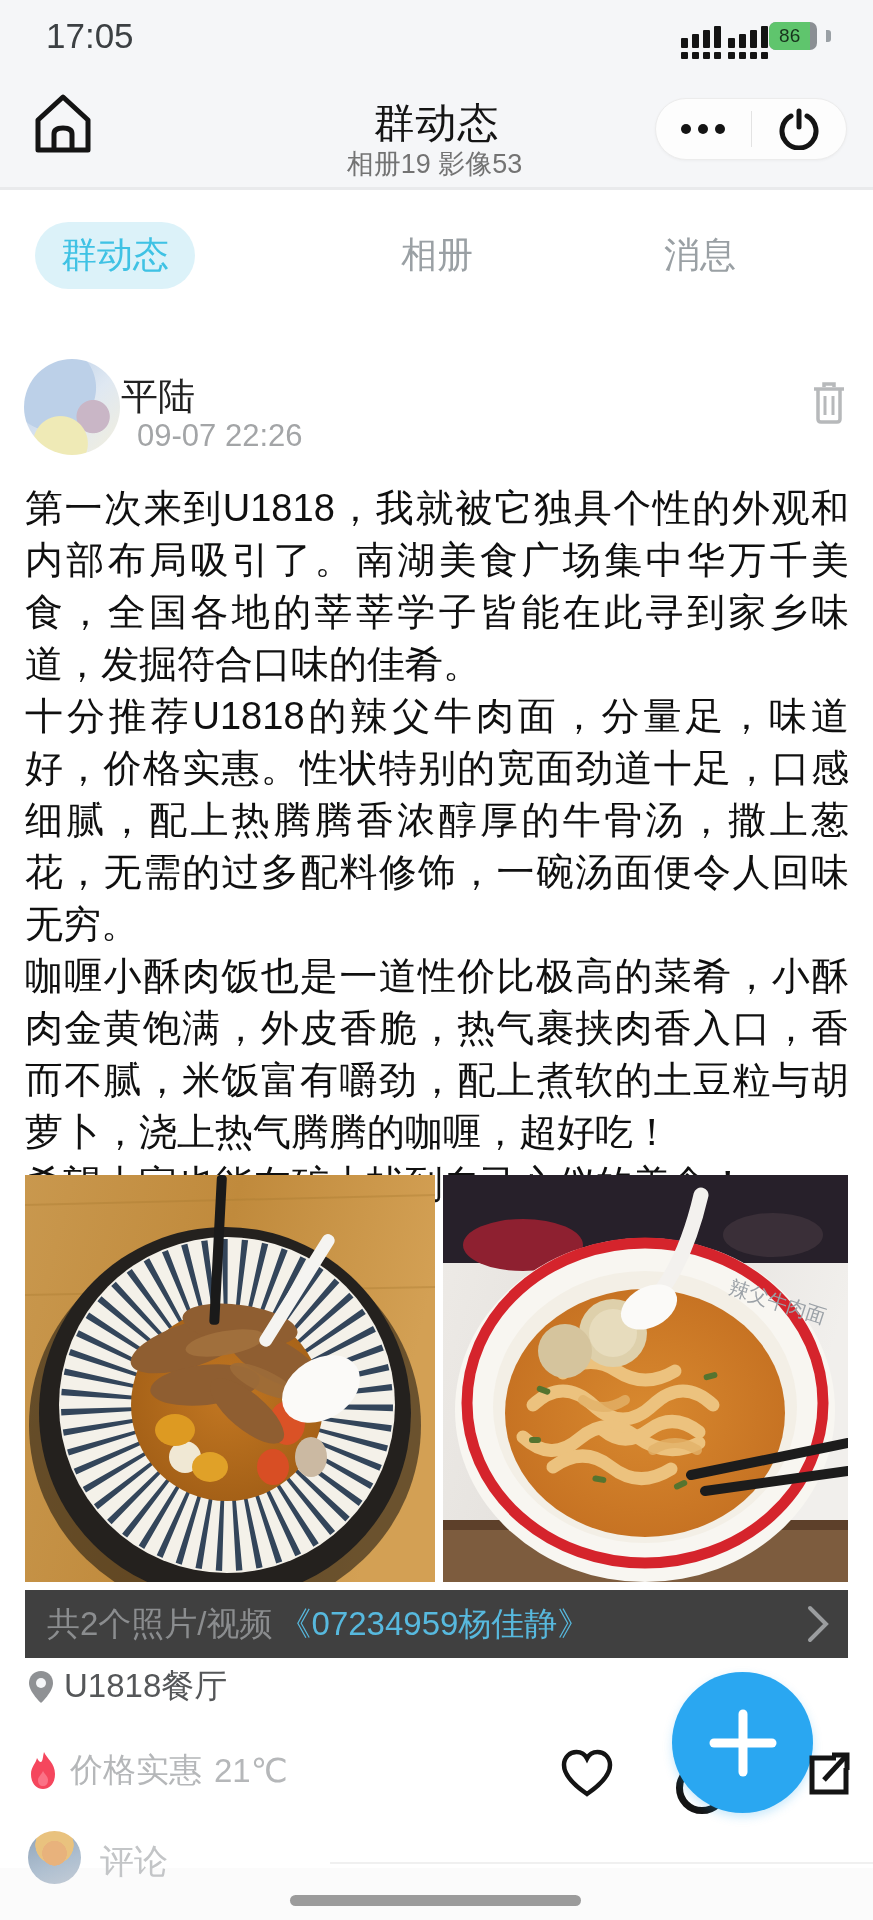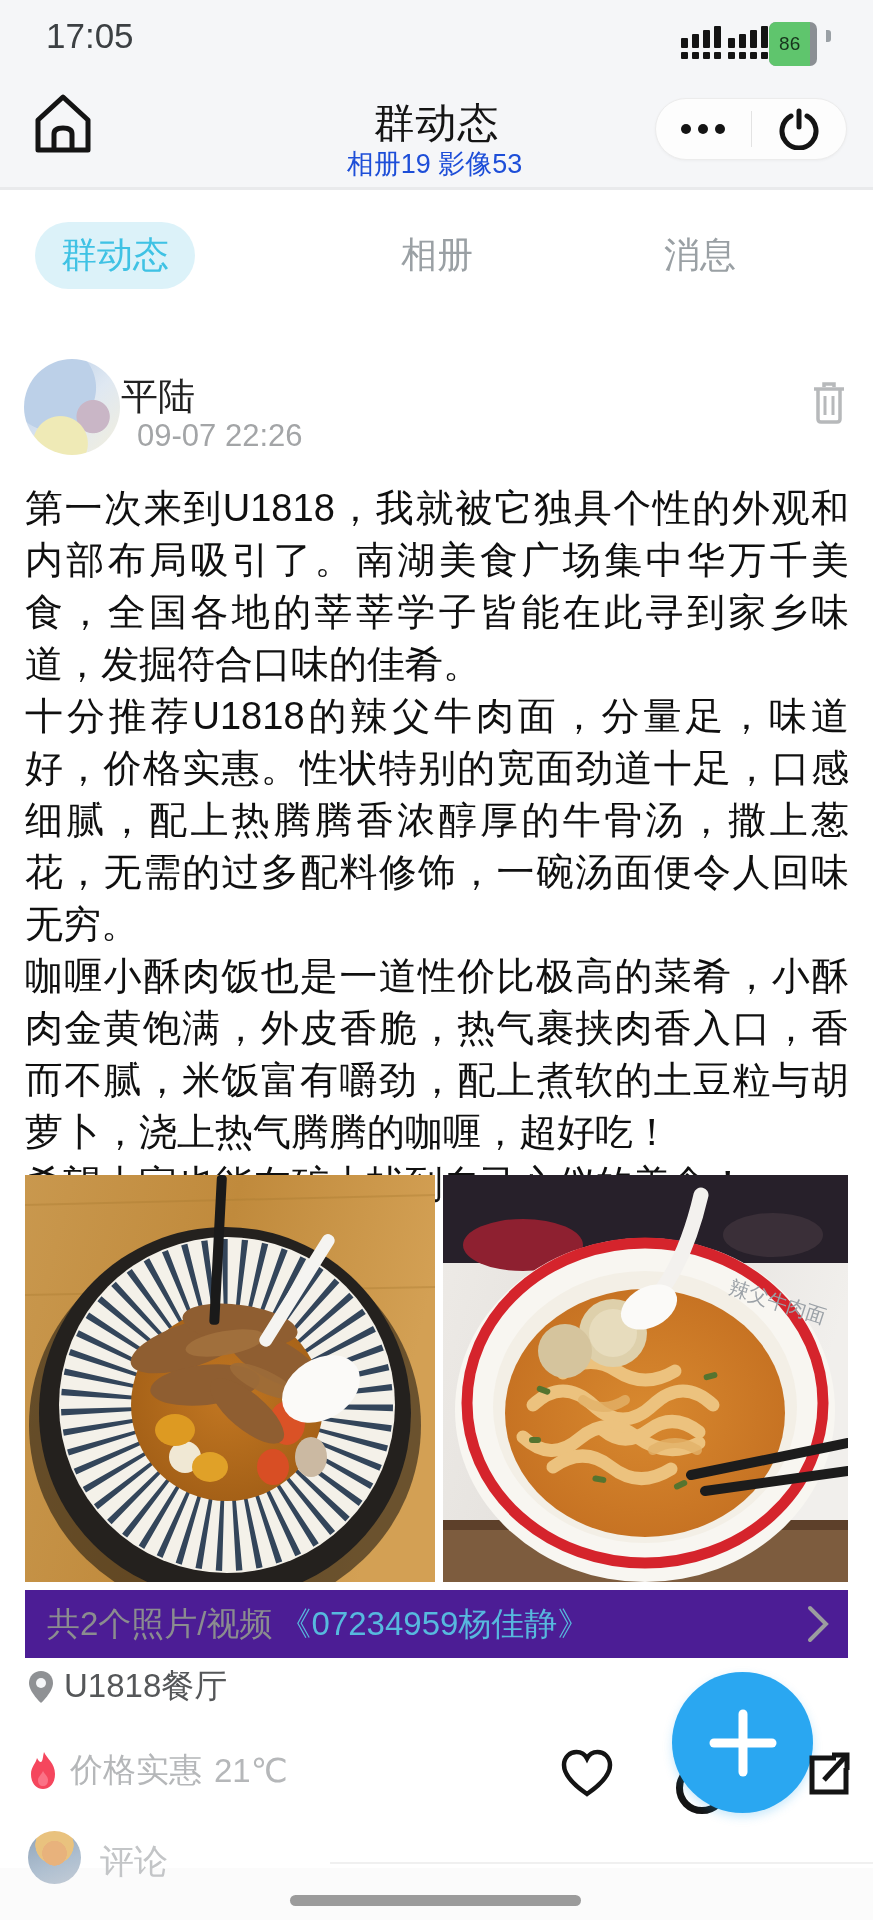--- a/index.html
+++ b/index.html
@@ -13,38 +13,38 @@
   .top-chrome {
     position:absolute; left:0; top:0; width:873px; height:190px;
     background:#f5f6f8; border-bottom:3px solid #e9eaec;padding-left:30px;
   }
   .status-time { position:absolute; left:46px; top:16px; font-size:35px; color:#3c4043; }
   .signal-group { position:absolute; top:26px; display:flex; align-items:flex-end; gap:4px; }
   .signal-group .bar { width:7px; background:#141414; border-radius:1px; }
   .signal-dots { position:absolute; display:flex; gap:4px; }
   .signal-dots i { width:7px; height:7px; background:#141414; border-radius:1px; }
   .battery {
-    position:absolute; left:769px; top:22px; width:48px; height:44px;
+    position:absolute; left:769px; top:22px; width:48px; height:28px;
     background:#8b8f94; border-radius:7px; overflow:hidden;
   }
   .battery .fill { position:absolute; left:0; top:0; height:100%; width:86%; background:#5fc56d; }
   .battery .pct {
     position:absolute; left:0; top:0; width:86%; height:100%; display:flex;
     align-items:center; justify-content:center; font-size:19px; color:#17331c;
   }
   .battery-nub { position:absolute; left:826px; top:30px; width:5px; height:12px; background:#9aa0a5; border-radius:0 3px 3px 0; }
 
   .home-btn { position:absolute; left:34px; top:92px; width:58px; height:62px; }
   .page-title {
     position:absolute; left:0; top:96px; width:873px; text-align:center;
     font-size:41px; color:#141414; letter-spacing:1px;
   }
   .page-subtitle {
     position:absolute; left:0; top:146px; width:869px; text-align:center;
-    font-size:27px; color:#1d4ed8;
+    font-size:27px; color:#737373;
   }
   .header-pill {
     position:absolute; left:655px; top:98px; width:192px; height:62px;
     background:#fdfdfd; border:1px solid #ececec; border-radius:32px;
     box-shadow:0 1px 3px rgba(0,0,0,0.04);
     display:flex; align-items:center;
   }
   .header-pill .half { flex:1; display:flex; align-items:center; justify-content:center; height:100%; }
   .header-pill .divider { width:1px; height:36px; background:#e3e3e3; }
   .ellipsis-dots { display:flex; gap:7px; }
@@ -78,21 +78,21 @@
   .post-text p { margin:0; }
 
   
   .photo { position:absolute; top:1175px; height:407px; overflow:hidden; background:#ddd; }
   .photo.left { left:25px; width:410px; }
   .photo.right { left:443px; width:405px; }
 
   
   .media-bar {
     position:absolute; left:25px; top:1590px; width:823px; height:68px;
-    background:#4c1d95; display:flex; align-items:center; padding:0 22px;
+    background:#404040; display:flex; align-items:center; padding:0 22px;
   }
   .media-count { font-size:33px; color:#8b8d8f; }
   .media-link { font-size:33px; color:#57b9de; margin-left:6px; }
   .media-chevron { position:absolute; right:18px; top:14px; width:24px; height:40px; }
 
   
   .location-row { position:absolute; left:28px; top:1664px; display:flex; align-items:center; gap:10px; }
   .location-text { font-size:33px; color:#555759; }
 
   

